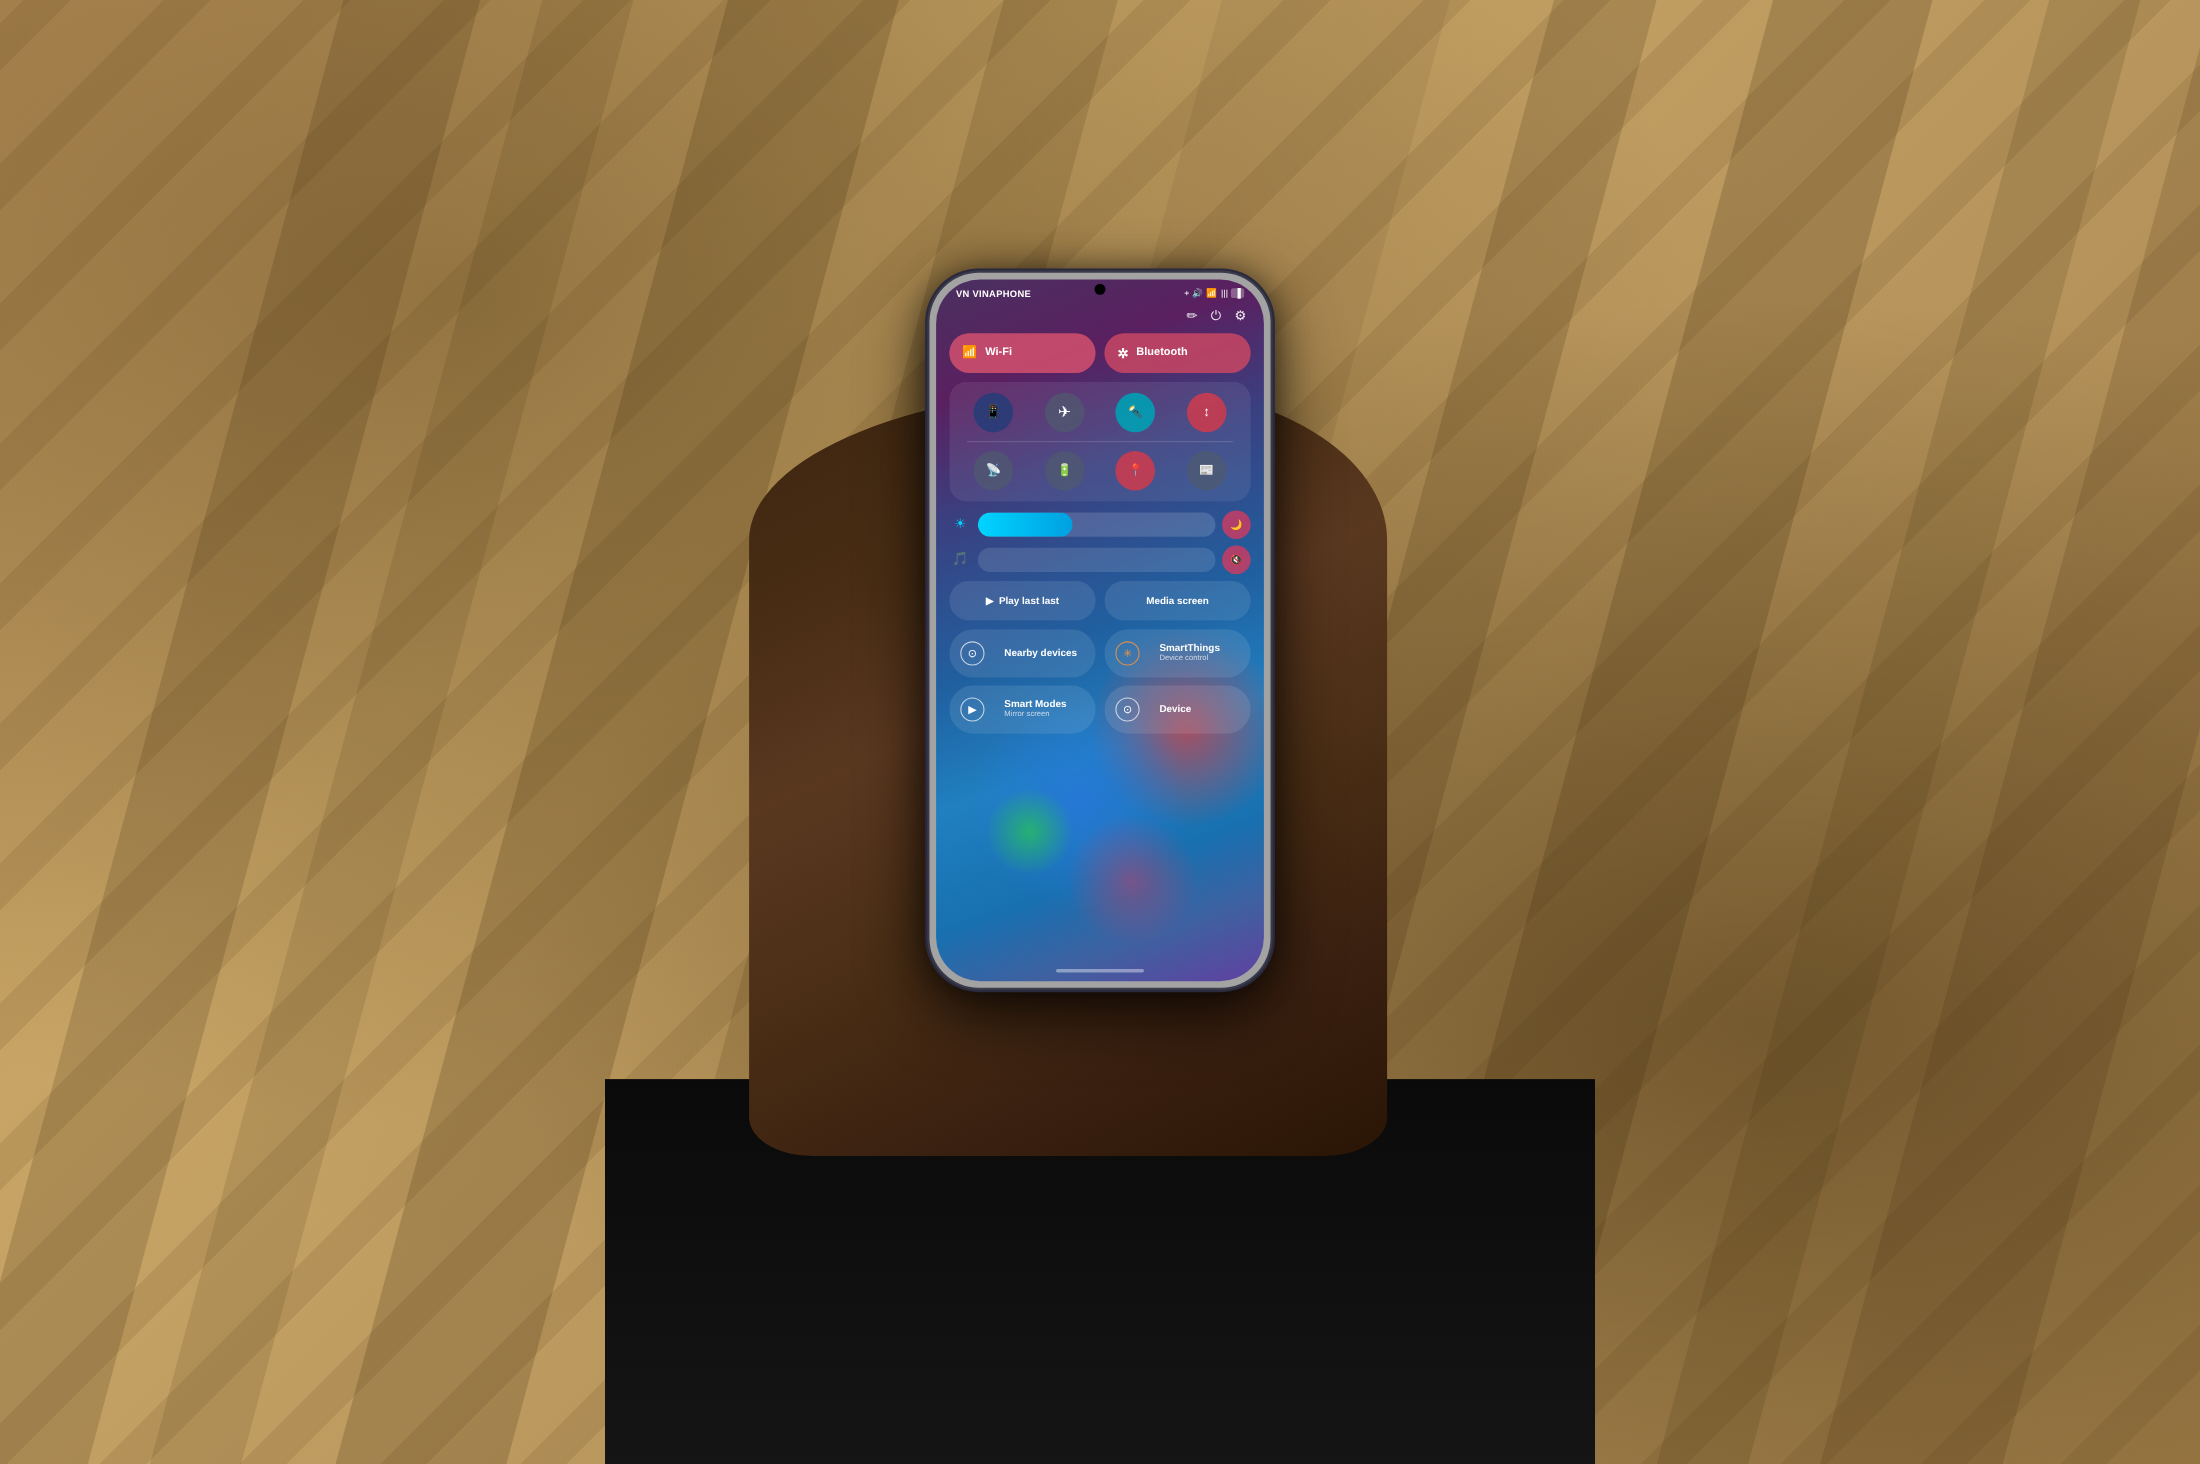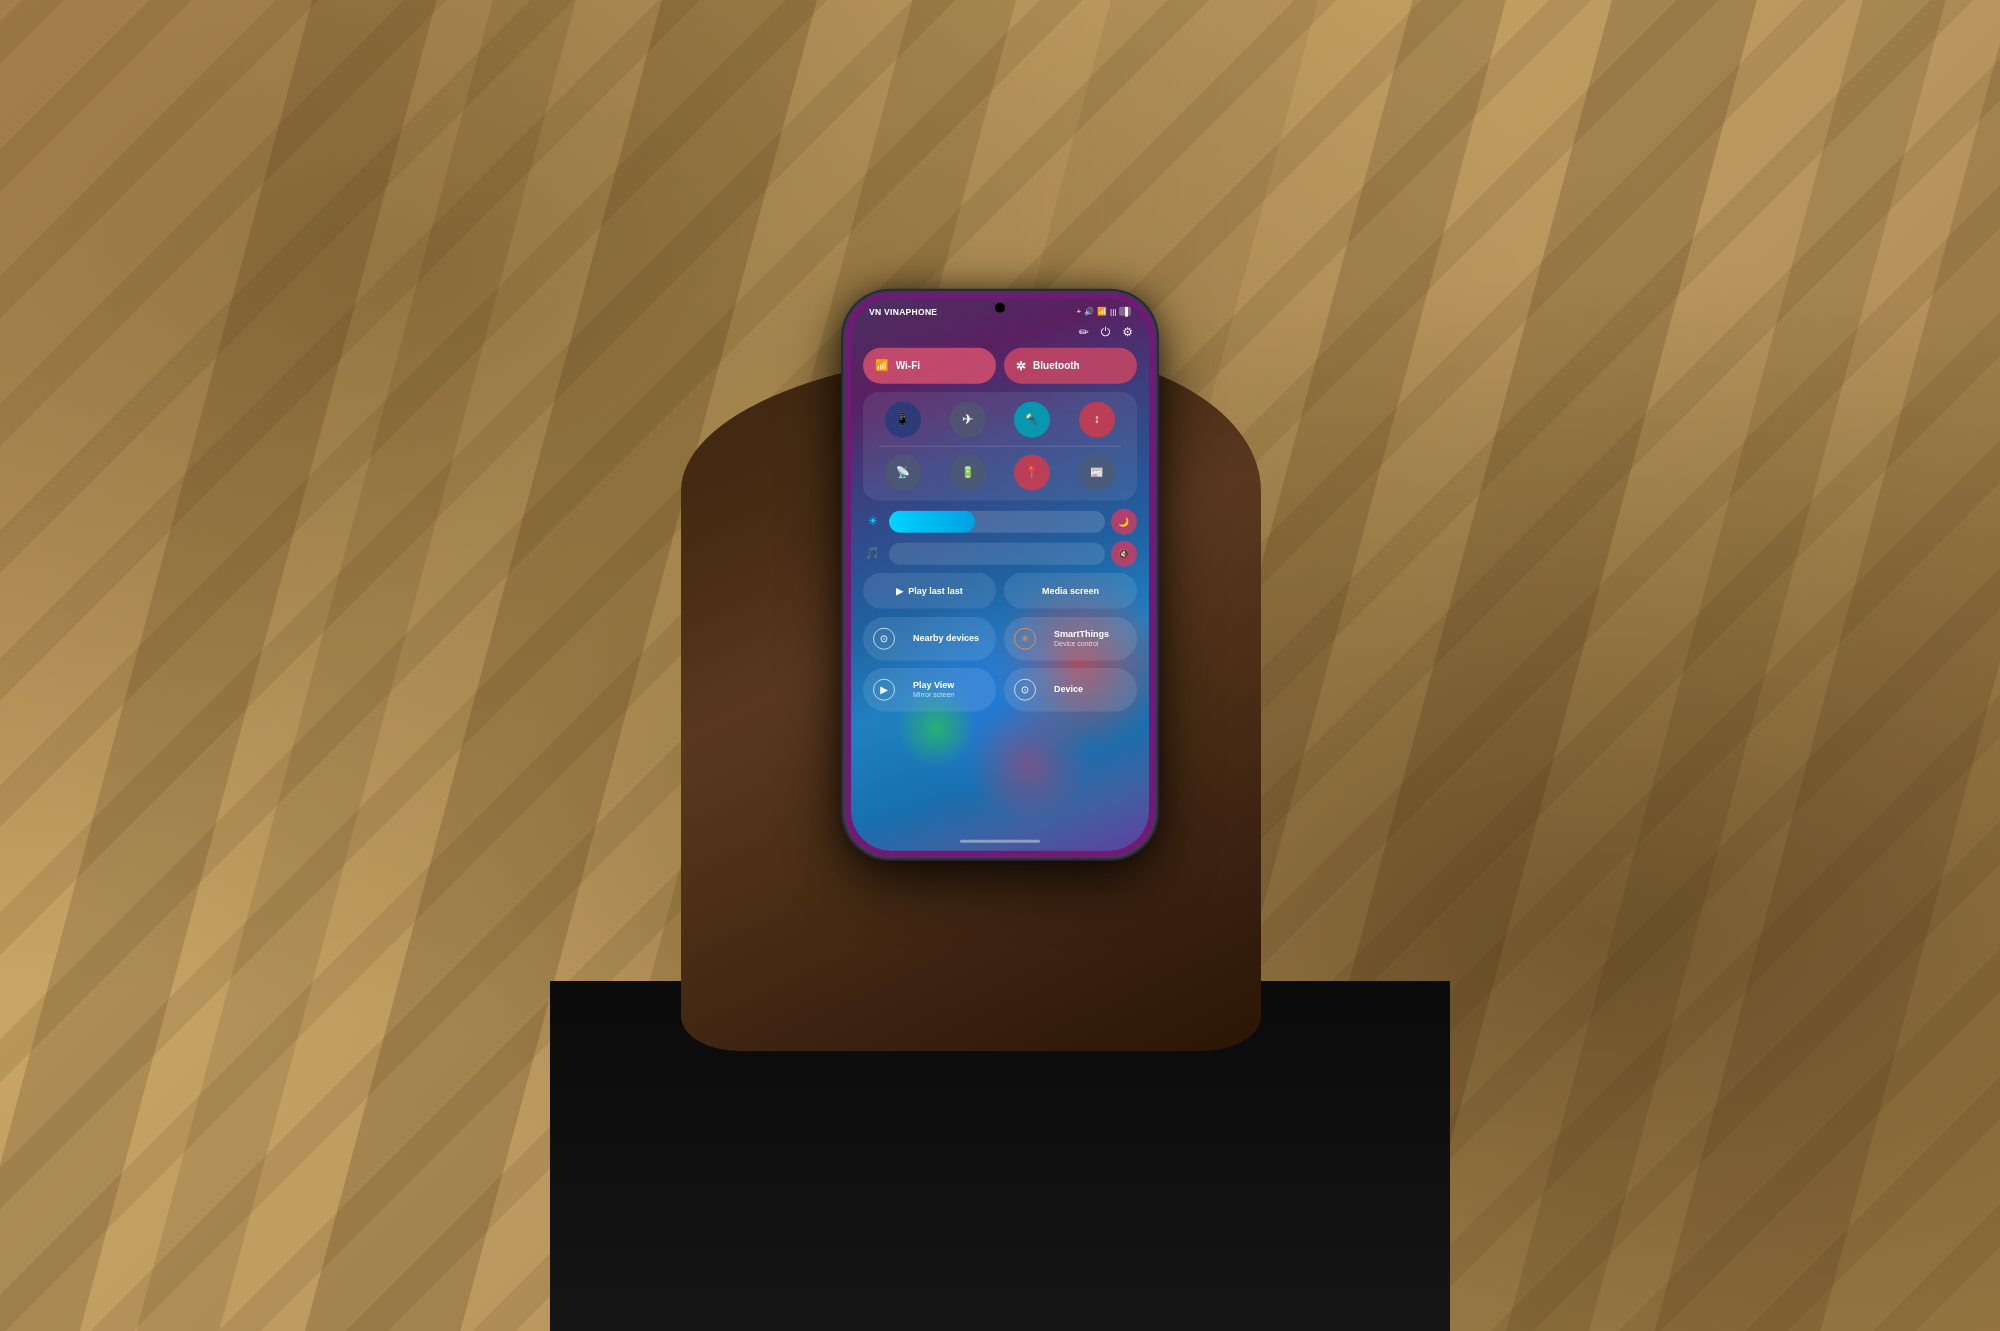--- a/index.html
+++ b/index.html
@@ -43,22 +43,22 @@
 
     
     .phone-wrapper {
       position: relative;
       z-index: 10;
       margin-top: -80px;
     }
 
     .phone {
       width: 310px;
-      height: 564px;
-      background: #701a75;
+      height: 650px;
+      background: #a3a3a3;
       border-radius: 45px;
       position: relative;
       box-shadow: 
         0 0 0 2px #3a3a4a,
         0 0 0 4px #2a2a3e,
         0 20px 60px rgba(0,0,0,0.8),
         0 0 30px rgba(0,0,0,0.5),
         inset 0 0 1px rgba(255,255,255,0.1);
       overflow: hidden;
     }
@@ -575,21 +575,21 @@
               <span class="feature-title">SmartThings</span>
               <span class="feature-subtitle">Device control</span>
             </div>
           </div>
         </div>
 
         <div class="feature-row">
           <div class="feature-btn">
             <div class="feature-icon">▶</div>
             <div class="feature-text">
-              <span class="feature-title">Play View</span>
+              <span class="feature-title">Smart Modes</span>
               <span class="feature-subtitle">Mirror screen</span>
             </div>
           </div>
           <div class="feature-btn">
             <div class="feature-icon">⊙</div>
             <div class="feature-text">
               <span class="feature-title">Device</span>
             </div>
           </div>
         </div>

